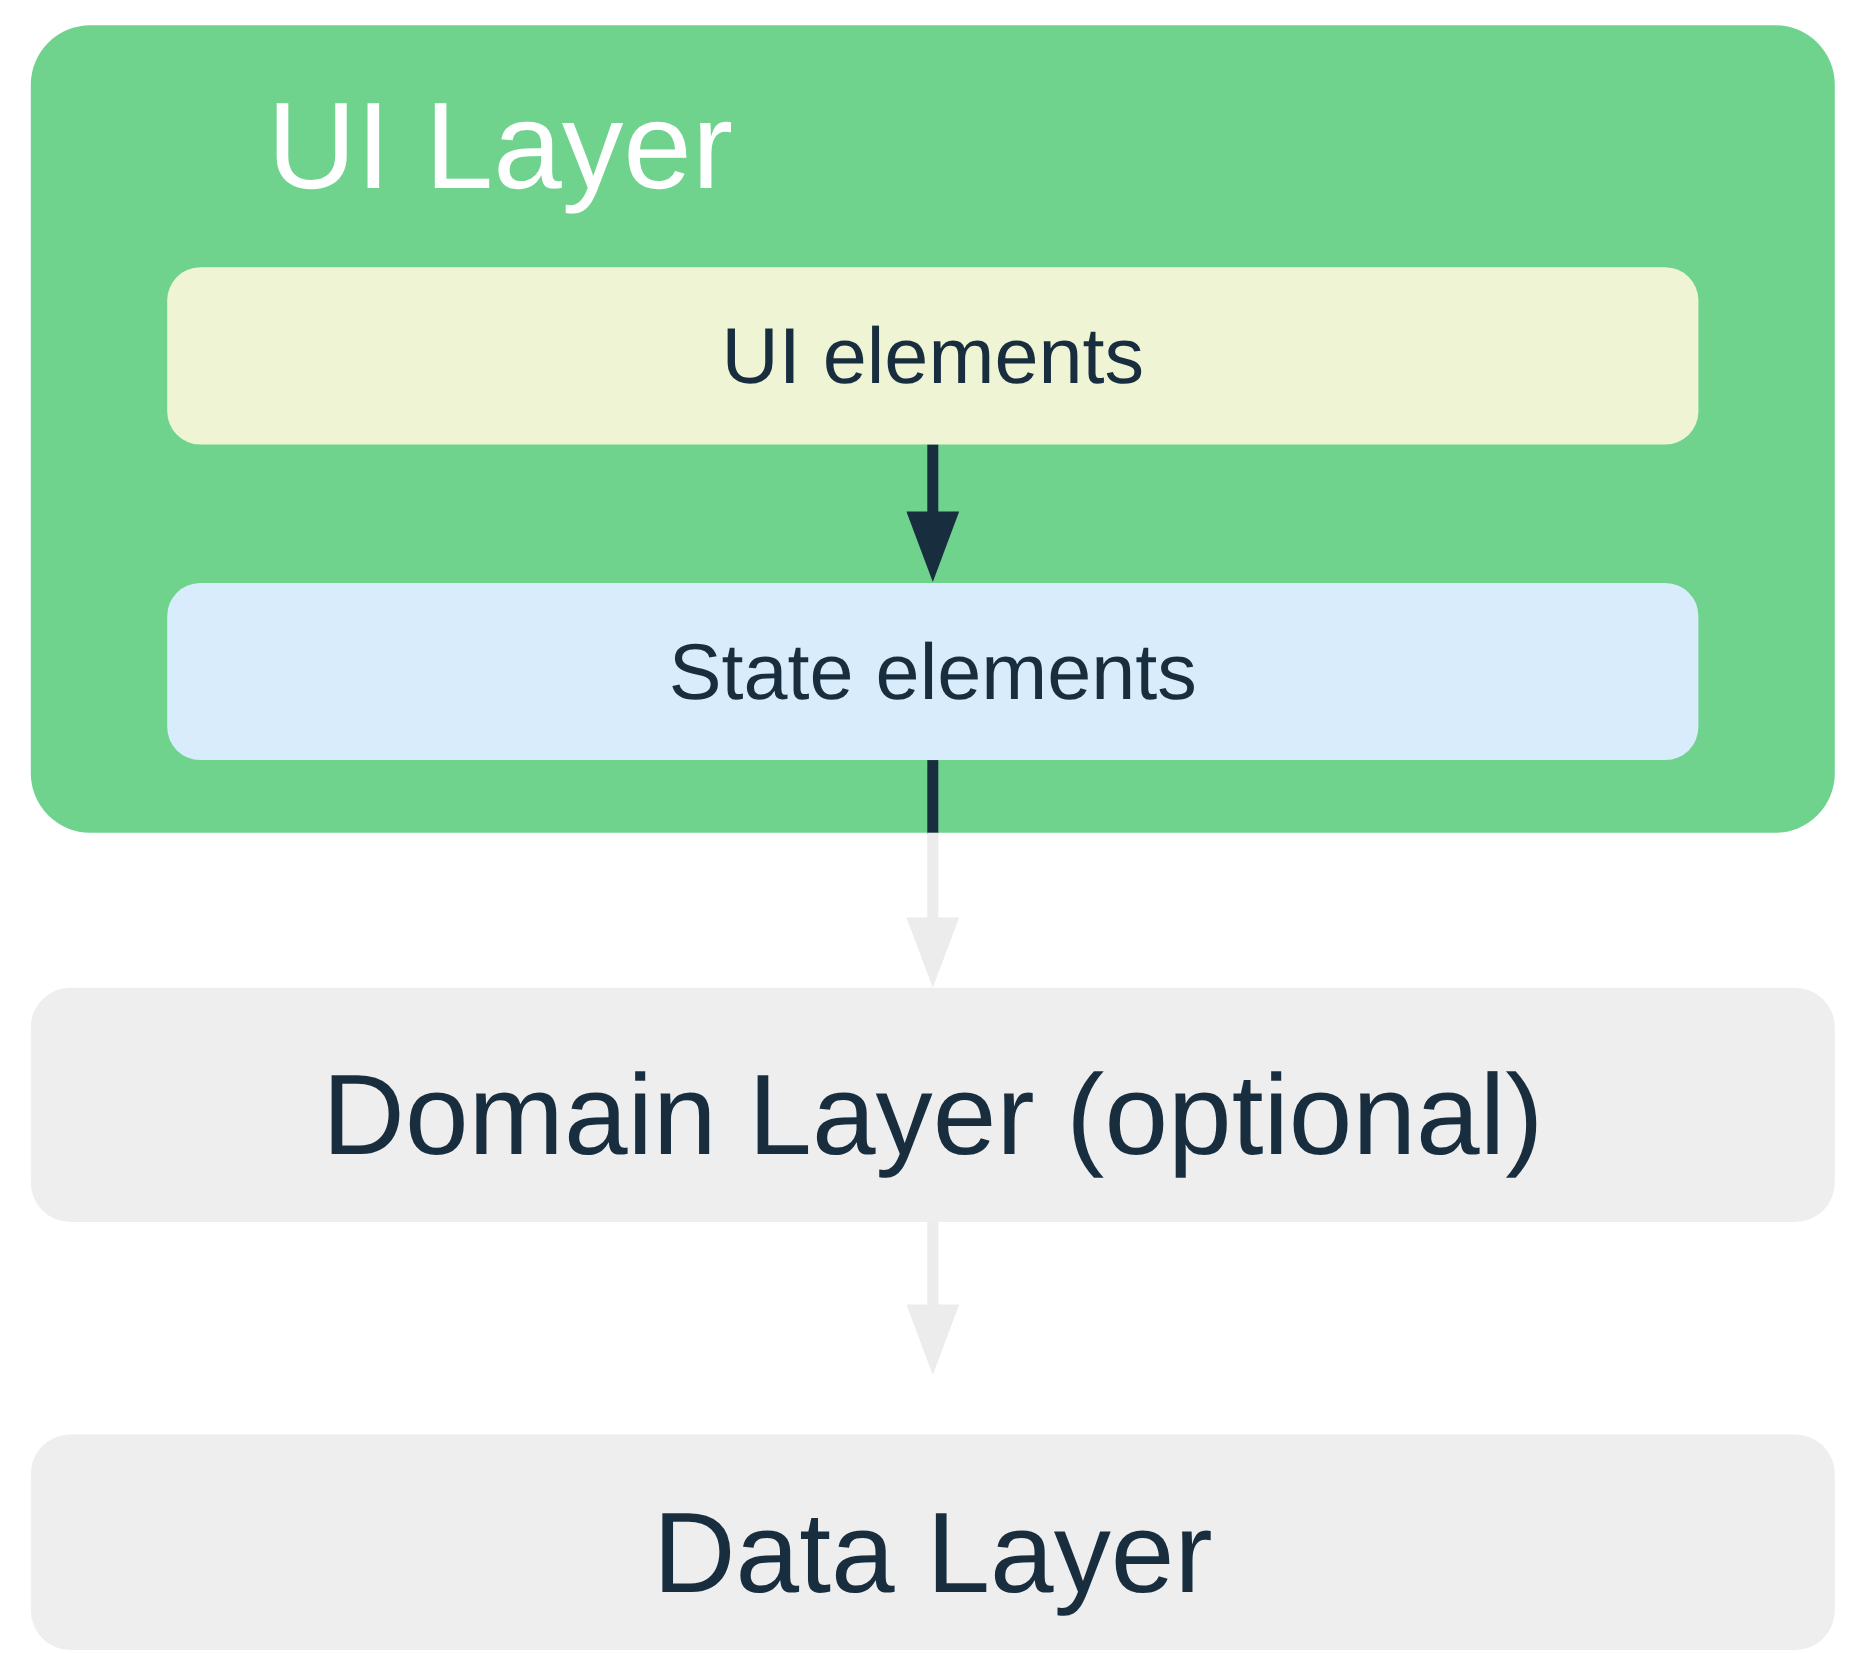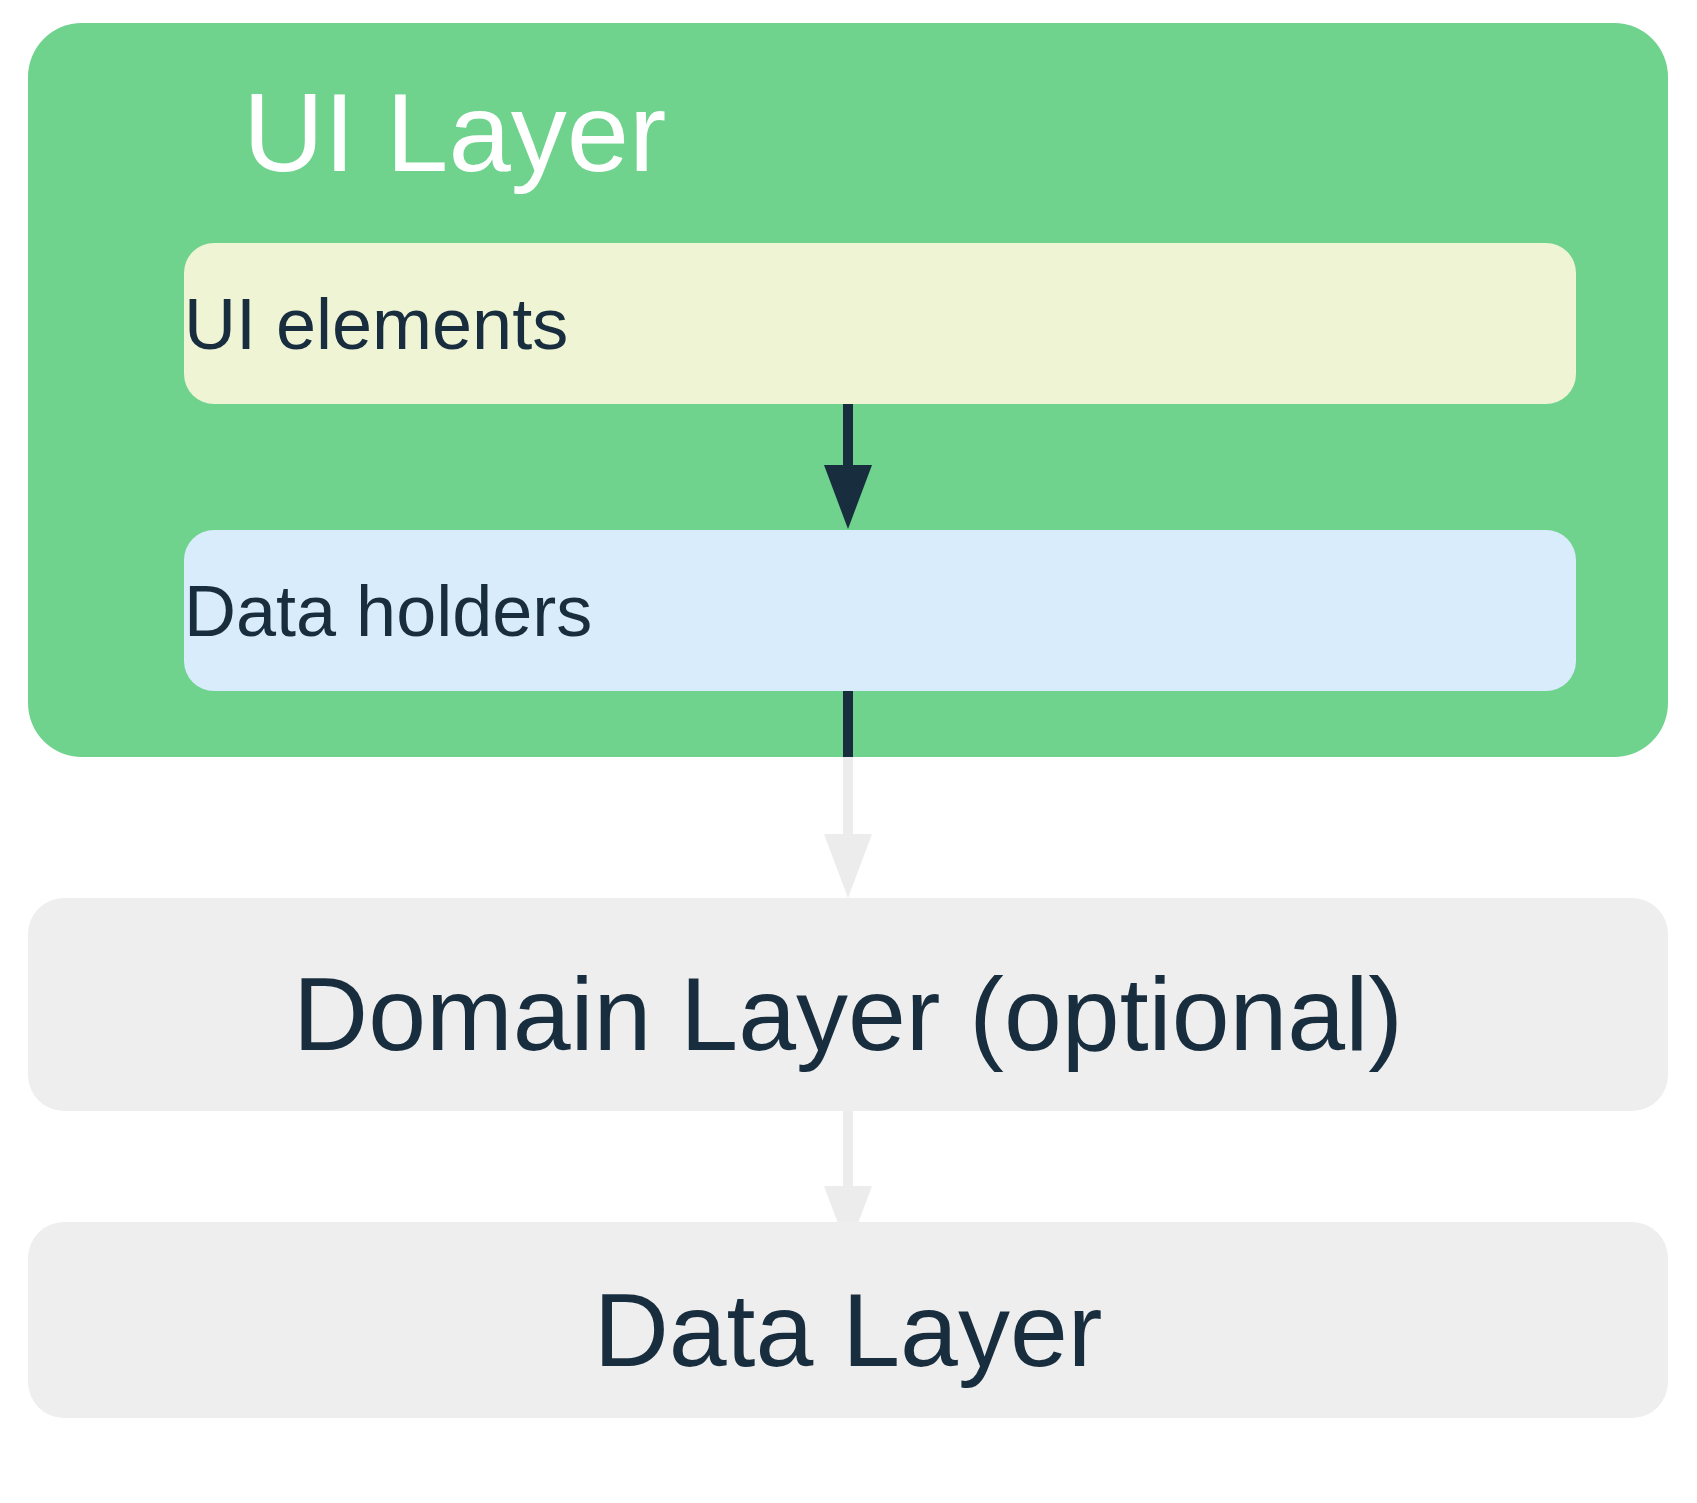--- a/index.html
+++ b/index.html
@@ -23,38 +23,38 @@
     position:absolute;left:215px;top:54px;
     font-size:112px;line-height:1;
     color:var(--title-text,#ffffff);
     white-space:nowrap;
   }
 
   
   .inner-box{
     position:absolute;left:124px;width:1392px;height:161px;
     border-radius:30px;
-    display:flex;align-items:center;justify-content:flex-start;margin-left:32px;
+    display:flex;align-items:center;justify-content:center;
   }
   .ui-elements{top:220px;background:var(--ui-elements-bg,#eff4d4);}
   .state-holders{top:507px;background:var(--state-holders-bg,#d9ecfb);}
   .inner-label{
     font-size:72px;line-height:1;
     color:var(--label-text,#182d3e);
     white-space:nowrap;
   }
 
   
   .gray-layer{
     position:absolute;left:28px;width:1640px;
     border-radius:36px;
     display:flex;align-items:center;justify-content:center;
   }
   .domain-layer{top:898px;height:213px;background:var(--domain-layer-bg,#eeeeee);}
-  .data-layer{top:1222px;height:196px;background:var(--data-layer-bg,#eeeeee);}
+  .data-layer{top:1304px;height:196px;background:var(--data-layer-bg,#eeeeee);}
   .gray-label{
     font-size:104px;line-height:1;
     color:var(--label-text,#182d3e);
     white-space:nowrap;
     margin-top:19px;
   }
 
   
   .arrow{position:absolute;display:block;}
   .arrow-1{left:824px;top:404px;}
@@ -69,21 +69,21 @@
 <div class="canvas">
 
   <div class="abs ui-layer">
     <div class="ui-layer-title">UI Layer</div>
 
     <div class="inner-box ui-elements">
       <span class="inner-label">UI elements</span>
     </div>
 
     <div class="inner-box state-holders">
-      <span class="inner-label">Data holders</span>
+      <span class="inner-label">State elements</span>
     </div>
   </div>
 
   <svg class="arrow arrow-1" width="48" height="125" viewBox="0 0 48 125">
     <rect class="fill-dark" x="19" y="0" width="10" height="62"></rect>
     <polygon class="fill-dark" points="0,61 48,61 24,125"></polygon>
   </svg>
 
   <svg class="arrow arrow-2" width="48" height="207" viewBox="0 0 48 207">
     <rect class="fill-dark" x="19" y="0" width="10" height="67"></rect>

